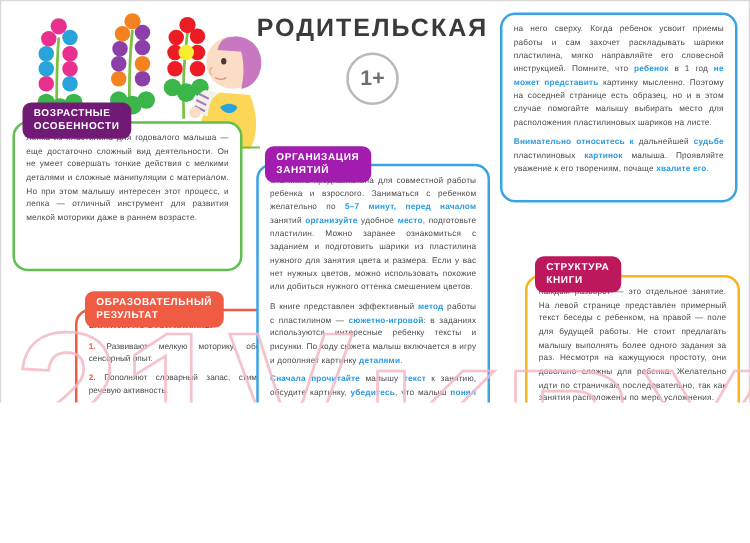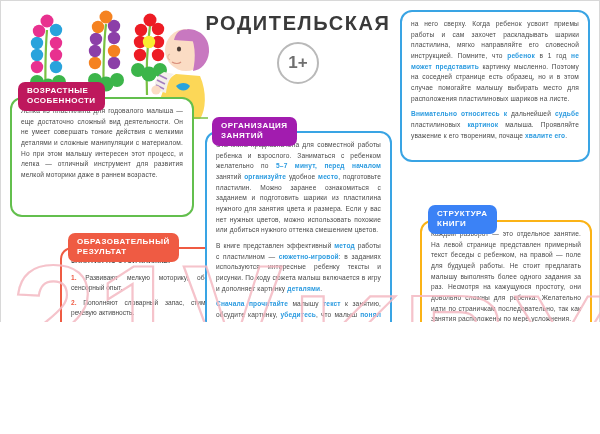--- a/index.html
+++ b/index.html
@@ -27,24 +27,24 @@
              justify-content:center;color:#6f6f6f;font-size:17px;font-weight:700;
              letter-spacing:0px;}
 
   
   .illus{position:absolute;left:4px;top:0px;width:210px;height:125px;z-index:2;}
 
   
   .tab{position:absolute;z-index:4;border-radius:7px;padding:4px 9px 5px 9px;
        color:#fff;font-size:8px;font-weight:700;line-height:1.28;
        letter-spacing:.5px;text-transform:uppercase;}
-  .tab-green{background:#be185d;}
+  .tab-green{background:#701a75;}
   .tab-blue{background:#a21caf;}
   .tab-red{background:#ef5b43;}
-  .tab-orange{background:#3b82f6;}
+  .tab-orange{background:#be185d;}
 
   .tab-age{left:18px;top:82px;}
   .tab-org{left:212px;top:117px;}
   .tab-edu{left:68px;top:233px;}
   .tab-str{left:428px;top:205px;}
 
   
   .card{position:absolute;box-sizing:border-box;border-radius:12px;
         background:#fff;z-index:3;}
   .card-green{border:2px solid #63bf4d;}

